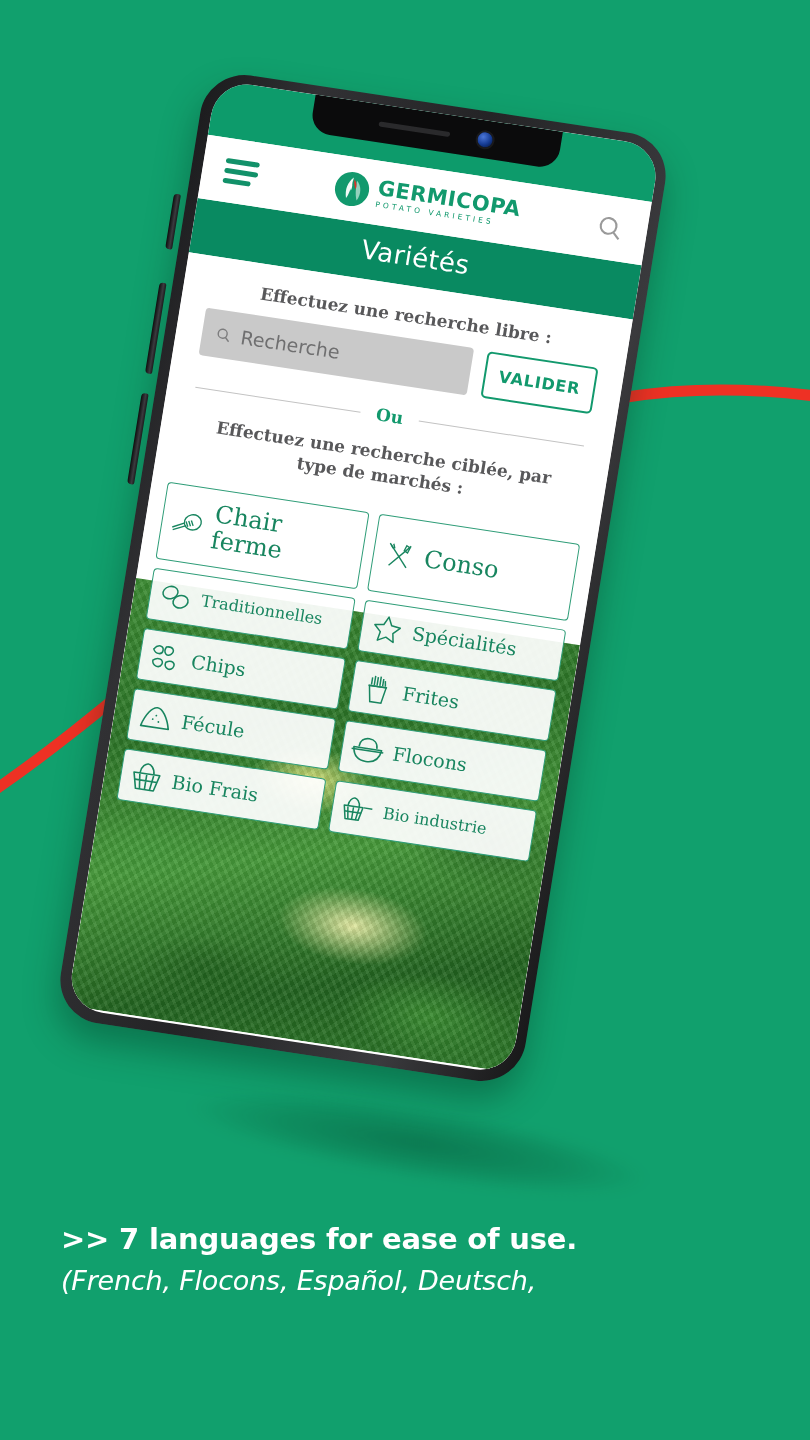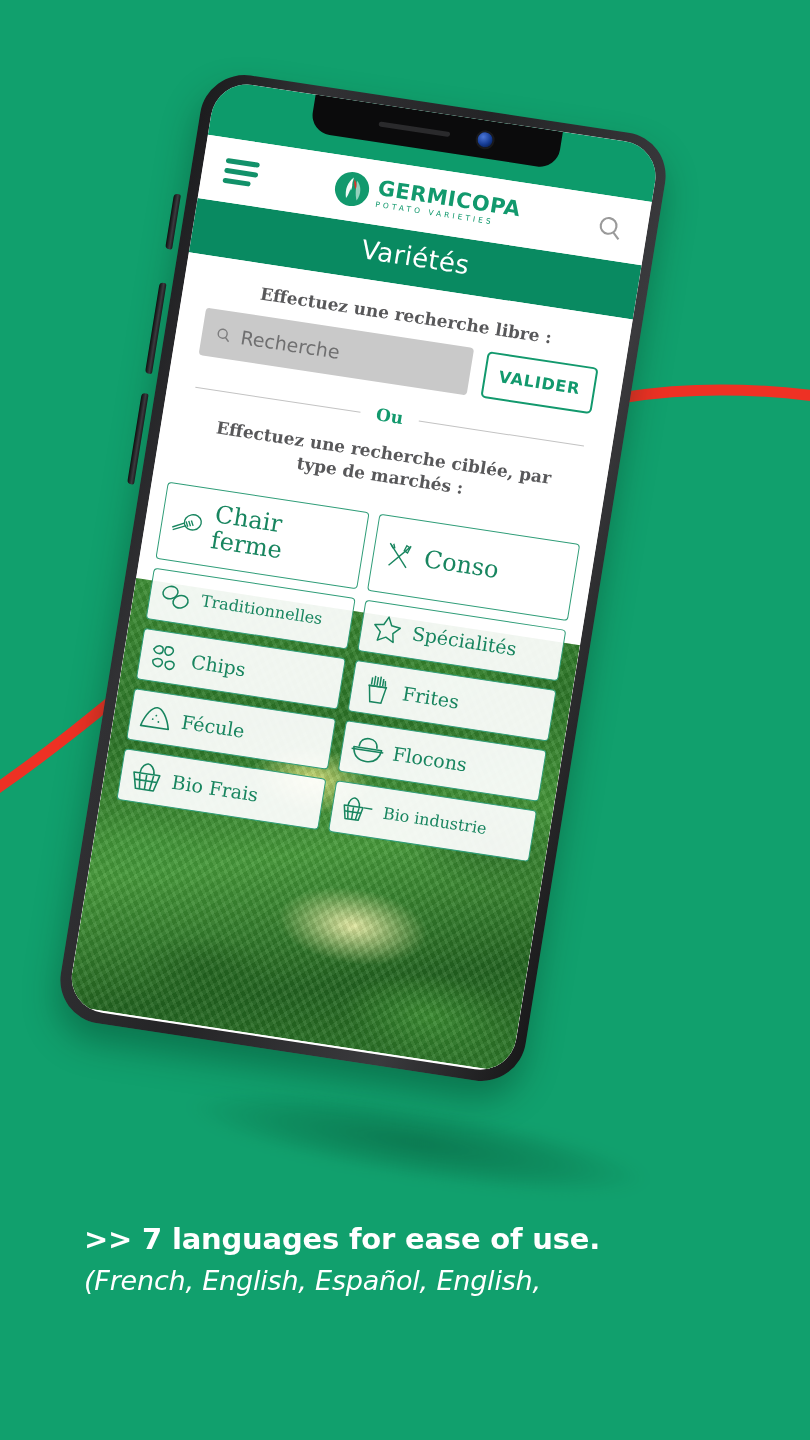--- a/index.html
+++ b/index.html
@@ -217,21 +217,21 @@
     line-height:1.08;
   }
   .cat.big .tx{ font-size:24px; }
   .cat .tx.sm{ font-size:16px; }
 
   
   .caption{
     position:absolute;
     left:0; right:0; top:1222px;
     z-index:4;
-    padding:0 120px 0 84px;
+    padding:0 120px 0 61px;
     color:#ffffff;
   }
   .cap-head{
     font-family:"DejaVu Sans", sans-serif;
     font-weight:bold;
     font-size:29px;
     letter-spacing:-.2px;
     margin-bottom:5px;
   }
   .cap-sub{
@@ -420,14 +420,14 @@
           </div>
         </div>
 
       </div>
     </div>
   </div>
 </div>
 
 <div class="caption">
   <div class="cap-head">&gt;&gt; 7 languages for ease of use.</div>
-  <div class="cap-sub">(French, English, Español, English,</div>
+  <div class="cap-sub">(French, Flocons, Español, Deutsch,</div>
 </div>
 
 </body></html>

